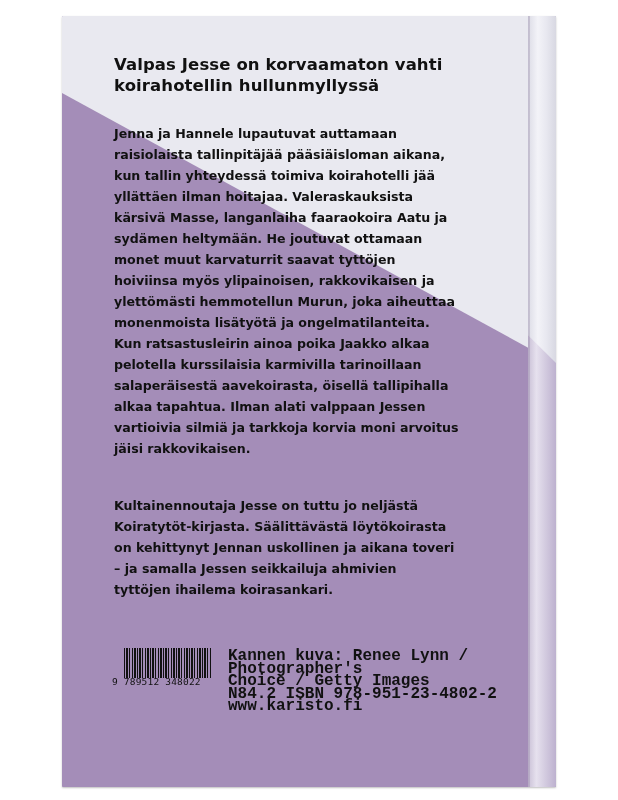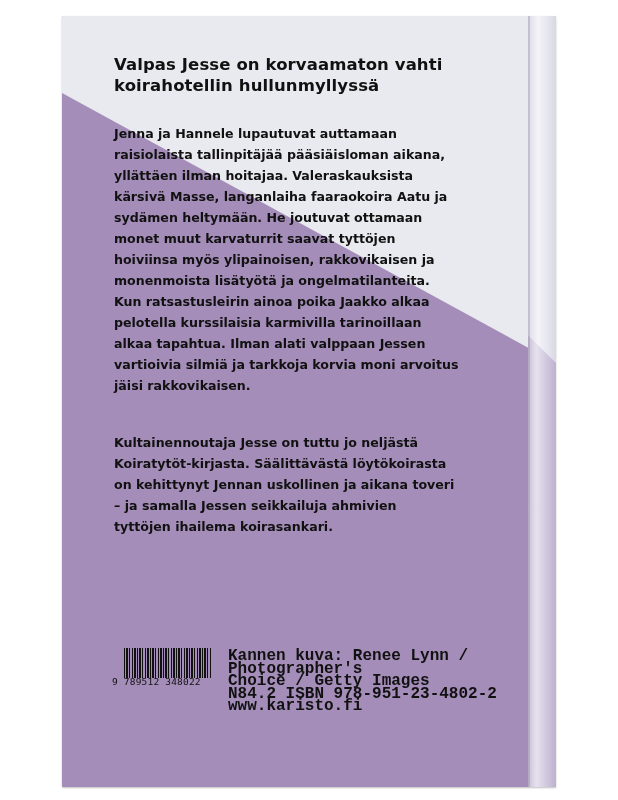--- a/index.html
+++ b/index.html
@@ -79,28 +79,31 @@
   <div class="spine-groove"></div>
 
   <div class="content">
     <h1 class="headline">
       <div>Valpas Jesse on korvaamaton vahti</div>
       <div>koirahotellin hullunmyllyssä</div>
     </h1>
     <div class="para">
       <div>Jenna ja Hannele lupautuvat auttamaan</div>
       <div>raisiolaista tallinpitäjää pääsiäisloman aikana,</div>
+      <div>kun tallin yhteydessä toimiva koirahotelli jää</div>
       <div>yllättäen ilman hoitajaa. Valeraskauksista</div>
       <div>kärsivä Masse, langanlaiha faaraokoira Aatu ja</div>
       <div>sydämen heltymään. He joutuvat ottamaan</div>
       <div>monet muut karvaturrit saavat tyttöjen</div>
       <div>hoiviinsa myös ylipainoisen, rakkovikaisen ja</div>
+      <div>ylettömästi hemmotellun Murun, joka aiheuttaa</div>
       <div>monenmoista lisätyötä ja ongelmatilanteita.</div>
       <div>Kun ratsastusleirin ainoa poika Jaakko alkaa</div>
       <div>pelotella kurssilaisia karmivilla tarinoillaan</div>
+      <div>salaperäisestä aavekoirasta, öisellä tallipihalla</div>
       <div>alkaa tapahtua. Ilman alati valppaan Jessen</div>
       <div>vartioivia silmiä ja tarkkoja korvia moni arvoitus</div>
       <div>jäisi rakkovikaisen.</div>
     </div>
     <div class="para para2">
       <div>Kultainennoutaja Jesse on tuttu jo neljästä</div>
       <div>Koiratytöt-kirjasta. Säälittävästä löytökoirasta</div>
       <div>on kehittynyt Jennan uskollinen ja aikana toveri</div>
       <div>– ja samalla Jessen seikkailuja ahmivien</div>
       <div>tyttöjen ihailema koirasankari.</div>

